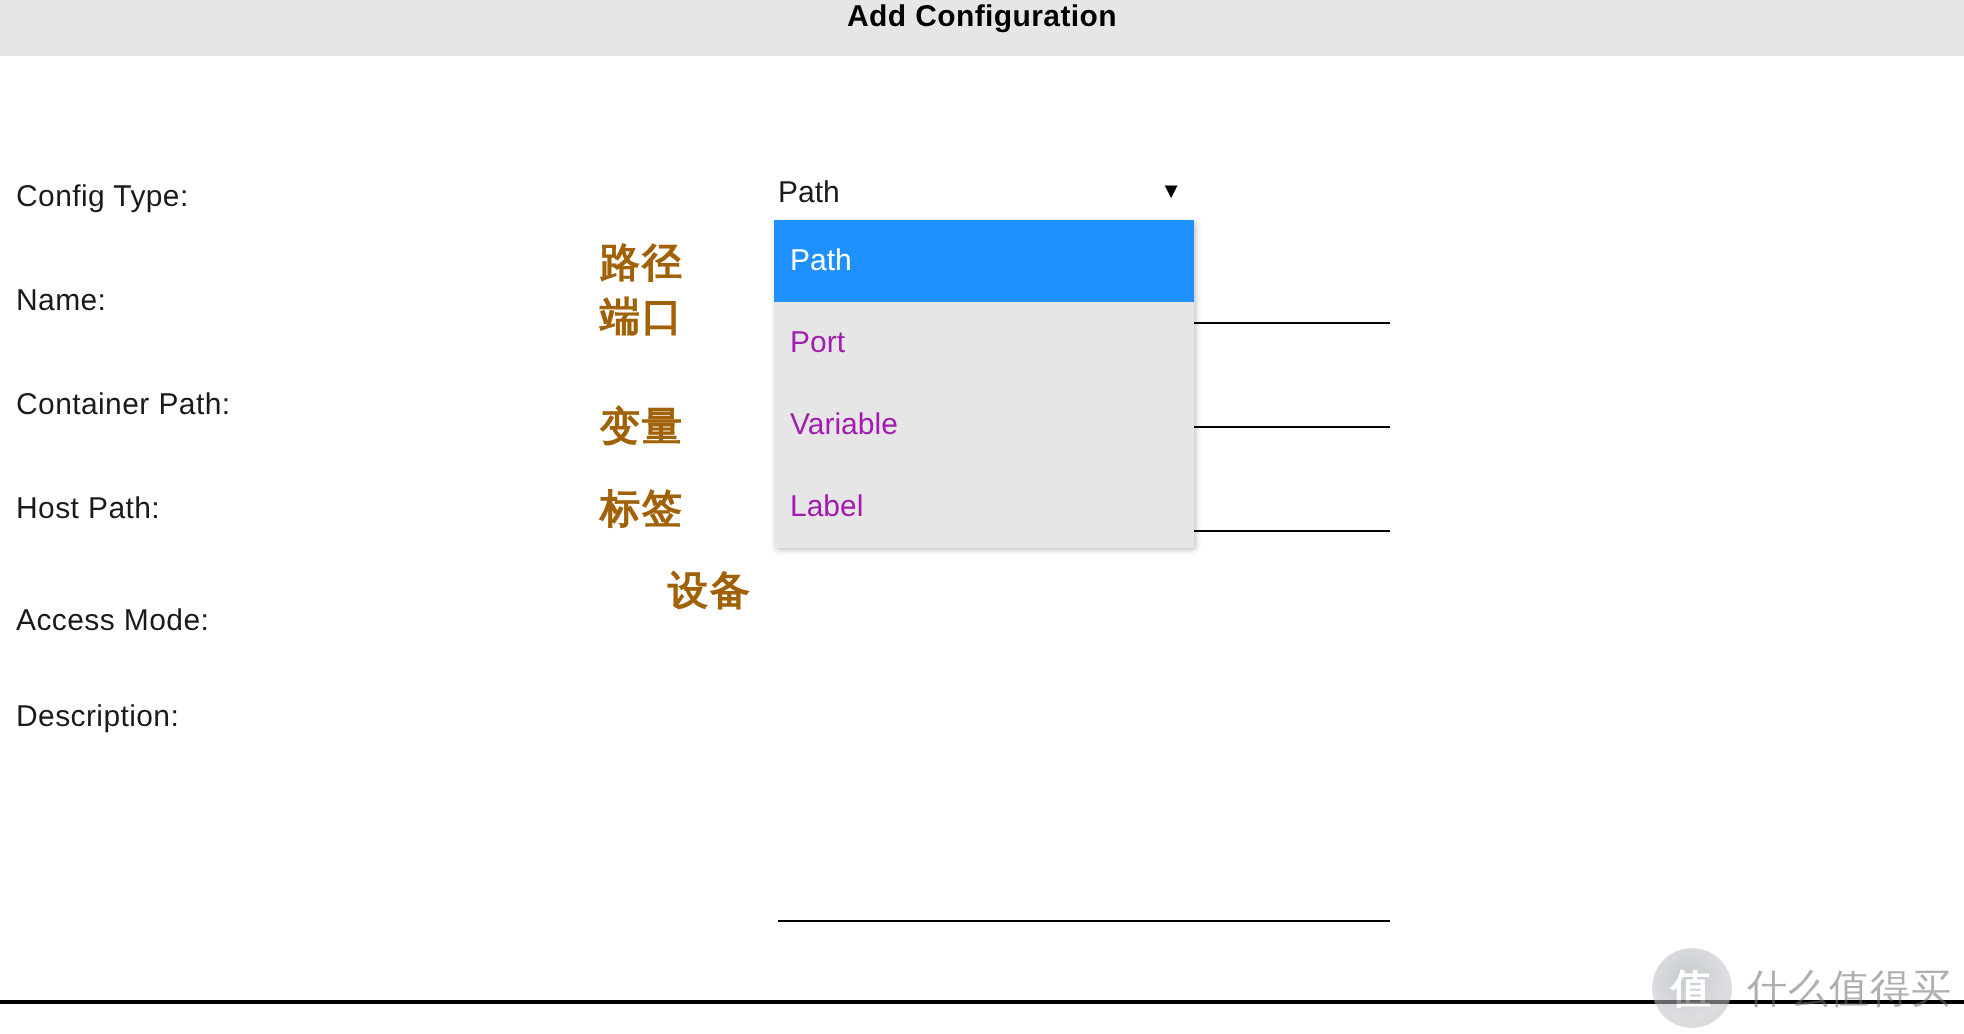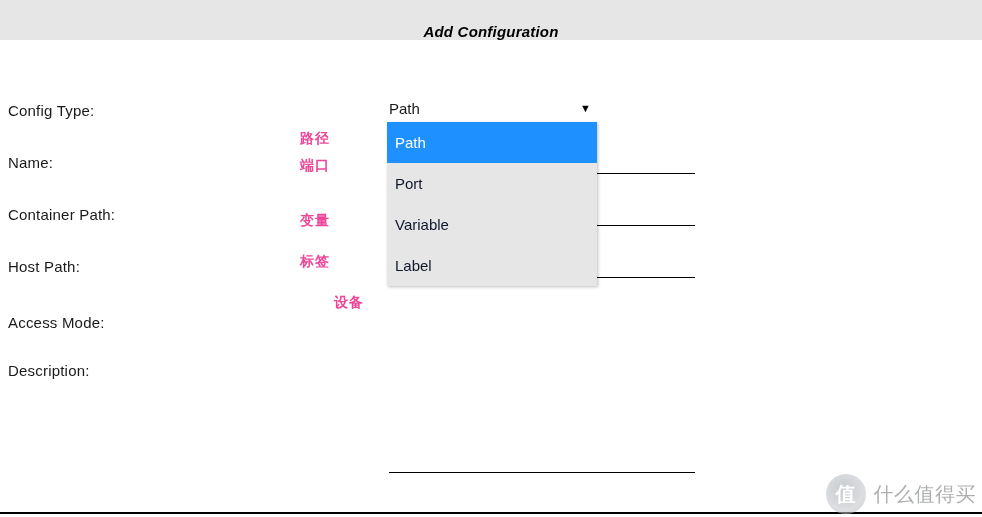--- a/index.html
+++ b/index.html
@@ -1,28 +1,28 @@
 <!DOCTYPE html>
 <html><head>
 <meta charset="utf-8">
 <style>
   * { box-sizing: border-box; margin: 0; padding: 0; }
   html, body { width: 982px; height: 517px; font-family: Arial, Helvetica, sans-serif; background: #ffffff; overflow: hidden; position: relative; }
-  .header { width: 100%; height: 40px; background: #e6e6e6; display: flex; align-items: flex-end; justify-content: center; font-style: italic; }
+  .header { width: 100%; height: 28px; background: #e6e6e6; display: flex; align-items: flex-start; justify-content: center; }
   .header-title { font-weight: bold; font-size: 15px; color: #000; letter-spacing: 0.2px; }
   .form-area { position: relative; padding: 0; }
   .row { position: absolute; left: 8px; height: 28px; display: flex; align-items: center; }
   .label { font-size: 15px; color: #1a1a1a; font-weight: 400; letter-spacing: 0.2px; }
   .select-box { position: absolute; left: 387px; top: 54px; width: 210px; height: 28px; display: flex; align-items: center; justify-content: space-between; cursor: pointer; padding: 0 6px 0 2px; }
   .select-value { font-size: 15px; color: #1a1a1a; }
   .select-caret { font-size: 11px; color: #000; }
   .dropdown { position: absolute; left: 387px; top: 82px; width: 210px; background: #e6e6e6; box-shadow: 1px 1px 3px rgba(0,0,0,0.25); z-index: 10; }
-  .dropdown-item { height: 41px; display: flex; align-items: center; padding: 0 8px; font-size: 15px; color: #0f172a; cursor: pointer; }
+  .dropdown-item { height: 41px; display: flex; align-items: center; padding: 0 8px; font-size: 15px; color: #a21caf; cursor: pointer; }
   .dropdown-item.selected { background: #1e90ff; color: #ffffff; }
-  .annot { position: absolute; font-weight: bold; font-size: 14px; color: #ec4899; letter-spacing: 1px; }
+  .annot { position: absolute; font-weight: bold; font-size: 20px; color: #a16207; letter-spacing: 1px; }
   .underline { position: absolute; left: 389px; height: 0; border-bottom: 1px solid #000; width: 306px; }
   .hr { position: absolute; left: 0; width: 982px; height: 0; border-bottom: 2px solid #000; }
   .watermark { position: absolute; right: 0; bottom: 0; height: 46px; display: flex; align-items: center; gap: 8px; padding-right: 6px; opacity: 0.55; }
   .wm-circle { width: 40px; height: 40px; border-radius: 50%; background: radial-gradient(circle at 45% 40%, #9aa0a6 0%, #c0c4c8 60%, #a8adb1 100%); display: flex; align-items: center; justify-content: center; color: #fff; font-weight: bold; font-size: 20px; }
   .wm-text { font-size: 20px; color: #6b6f73; letter-spacing: 0.5px; }
 </style>
 </head>
 <body>
 
 <div class="header">

